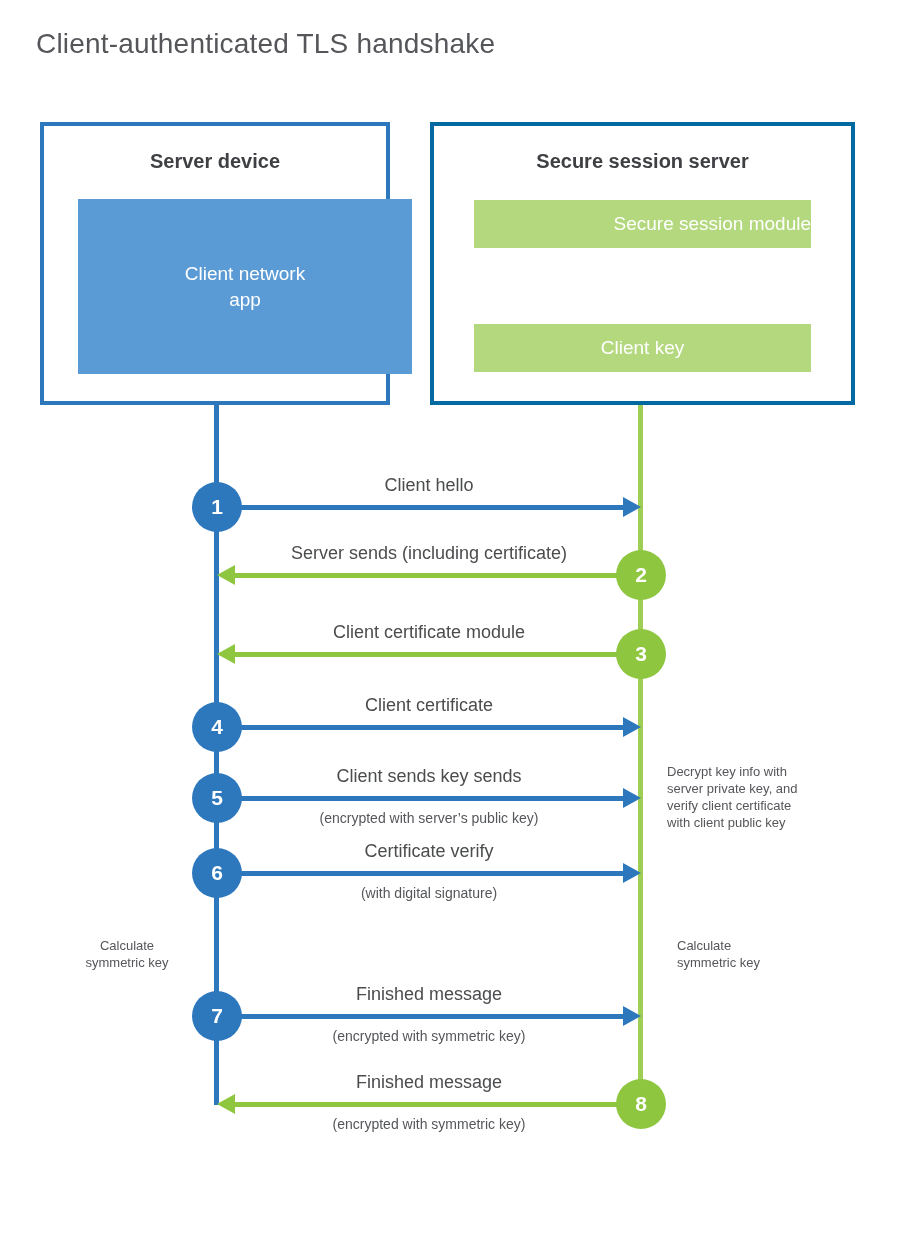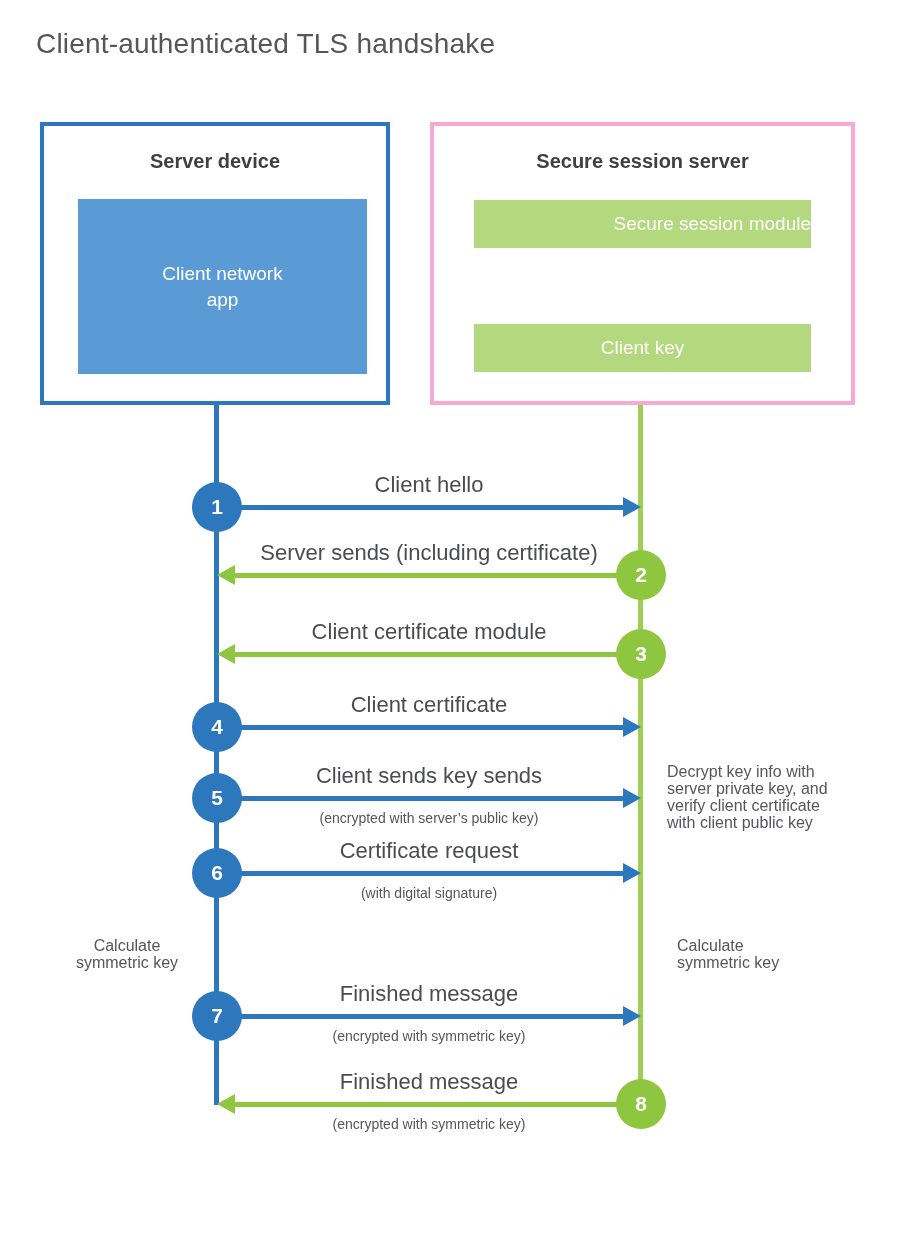--- a/index.html
+++ b/index.html
@@ -8,27 +8,27 @@
     position:relative; width:900px; height:1256px; background:#ffffff;
     font-family:"Liberation Sans", sans-serif; overflow:hidden;
   }
   .title {
     position:absolute; left:36px; top:28px;
     font-size:28px; font-weight:300; color:#55565a; letter-spacing:.2px;
   }
   
   .box { position:absolute; top:122px; height:283px; background:#fff; }
   .client-box { left:40px;  width:350px; border:4px solid #2d78bd; }
-  .server-box { left:430px; width:425px; border:4px solid #f9a8d4; }
+  .server-box { left:430px; width:425px; border:4px solid #0369a1; }
   .box-title {
     position:absolute; left:0; right:0; top:24px; text-align:center;
     font-size:20px; font-weight:bold; color:#3f4043;
   }
   .client-app {
-    position:absolute; left:34px; top:73px; width:289px; height:175px;
+    position:absolute; left:34px; top:73px; width:334px; height:175px;
     background:#5b9bd5; color:#fff; font-size:19px; line-height:26px;
     display:flex; align-items:center; justify-content:center;
     text-align:center; white-space:pre-line;
   }
   .server-bar {
     position:absolute; left:40px; width:337px; height:48px;
     background:#b3d87e; color:#fff; font-size:19px; line-height:48px;
     text-align:center;
   }
   .bar-1 { top:74px;text-align:right; } .bar-2 { top:136px; } .bar-3 { top:198px; }
@@ -39,36 +39,36 @@
   
   .arrow-line { position:absolute; height:5px; }
   .arrow-line.blue  { background:#2d78bd; left:217px; width:406px; }
   .arrow-line.green { background:#8ec63f; left:235px; width:406px; }
   .head { position:absolute; width:0; height:0;
           border-top:10px solid transparent; border-bottom:10px solid transparent; }
   .head.right { left:623px; border-left:18px solid #2d78bd; }
   .head.left  { left:217px; border-right:18px solid #8ec63f; }
   .step-label {
     position:absolute; left:217px; width:424px; text-align:center;
-    font-size:22px; line-height:24px; color:#4b4c4e;
+    font-size:18px; line-height:24px; color:#4b4c4e;
   }
   .step-sub {
     position:absolute; left:217px; width:424px; text-align:center;
     font-size:14px; line-height:20px; color:#55565a;
   }
   .circle {
     position:absolute; width:50px; height:50px; border-radius:50%;
     color:#fff; font-size:21px; font-weight:bold; text-align:center;
     line-height:50px;
   }
   .circle.blue-c  { background:#2d78bd; left:192px; }
   .circle.green-c { background:#8ec63f; left:616px; }
   
   .note {
-    position:absolute; font-size:16px; line-height:17px; color:#55565a;
+    position:absolute; font-size:13px; line-height:17px; color:#55565a;
     white-space:pre-line;
   }
   .note-decrypt { left:667px; top:763px; width:175px; text-align:left; }
   .note-calc-left  { left:66px;  top:937px; width:122px; text-align:center; }
   .note-calc-right { left:677px; top:937px; width:122px; text-align:left; }
 </style>
 </head>
 <body>
 
 <div class="canvas">
@@ -120,21 +120,21 @@
 
   <div>
     <div class="step-label" style="top:764px">Client sends key sends</div>
     <div class="arrow-line blue" style="top:796px"></div>
     <div class="head right" style="top:788px"></div>
     <div class="step-sub" style="top:808px">(encrypted with server’s public key)</div>
     <div class="circle blue-c" style="top:773px">5</div>
   </div>
 
   <div>
-    <div class="step-label" style="top:839px">Certificate request</div>
+    <div class="step-label" style="top:839px">Certificate verify</div>
     <div class="arrow-line blue" style="top:871px"></div>
     <div class="head right" style="top:863px"></div>
     <div class="step-sub" style="top:883px">(with digital signature)</div>
     <div class="circle blue-c" style="top:848px">6</div>
   </div>
 
   <div>
     <div class="step-label" style="top:982px">Finished message</div>
     <div class="arrow-line blue" style="top:1014px"></div>
     <div class="head right" style="top:1006px"></div>

